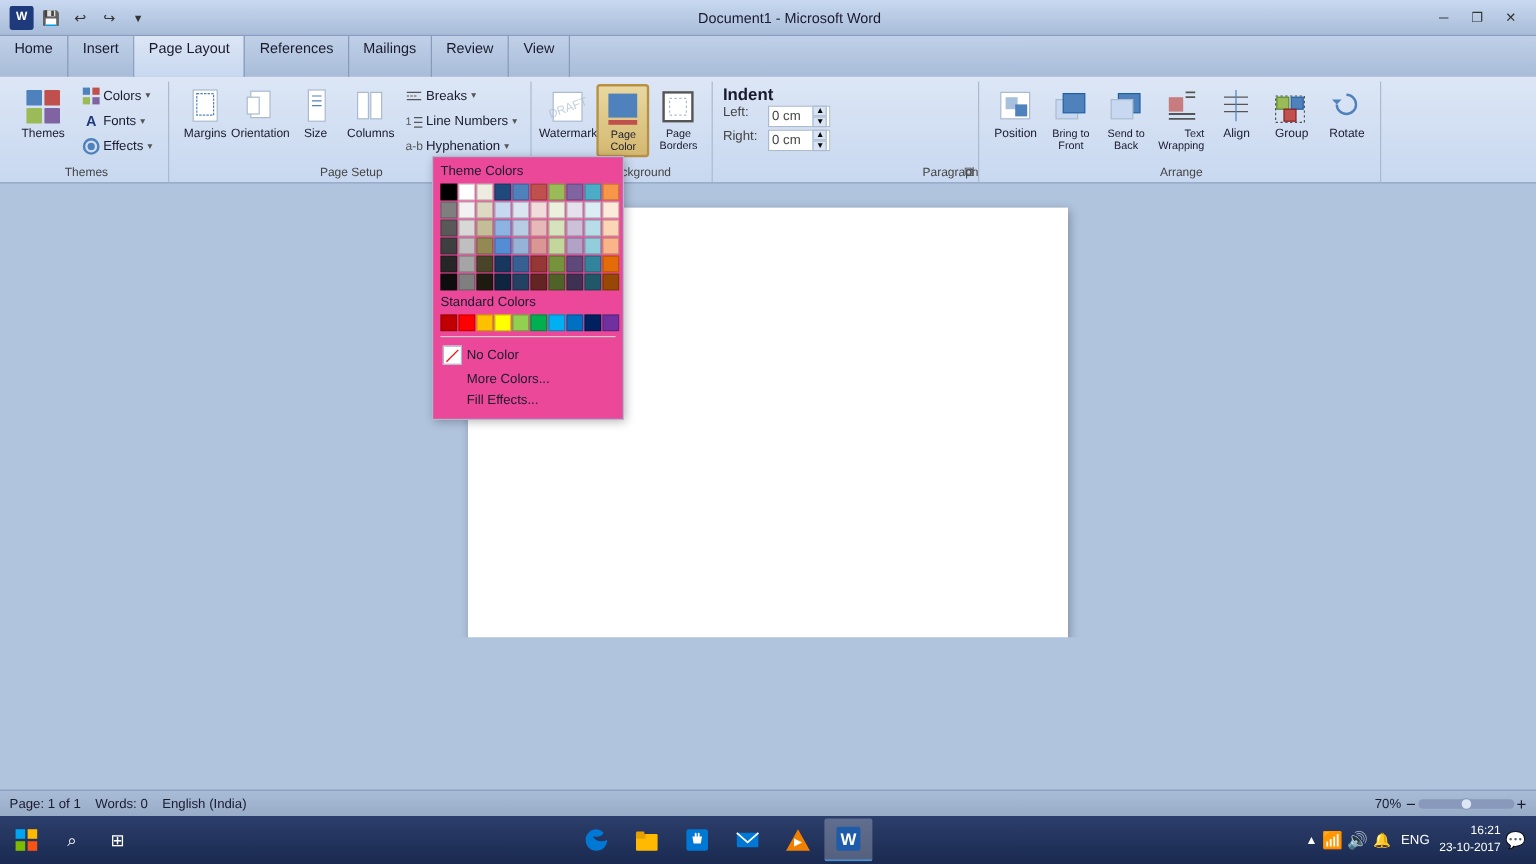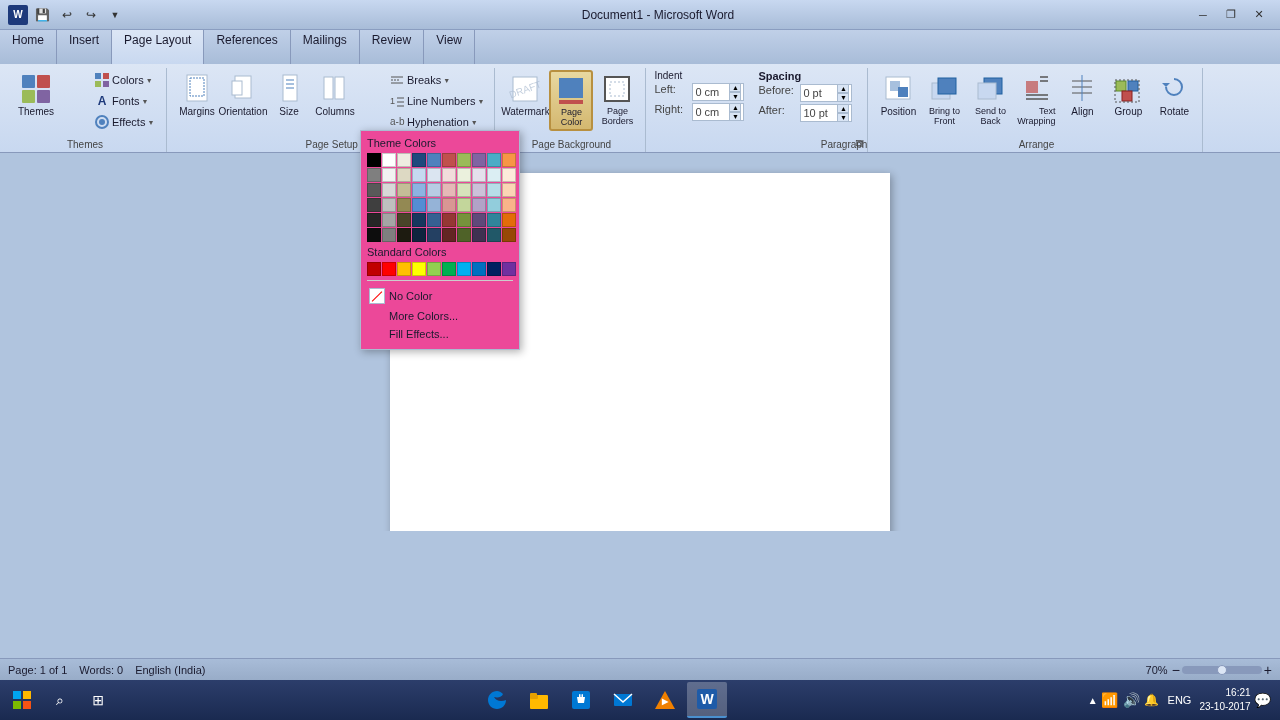--- a/index.html
+++ b/index.html
@@ -36,21 +36,21 @@
 
     
     .rb-large { display: flex; flex-direction: column; align-items: center; width: 44px; cursor: pointer; padding: 2px; border: 1px solid transparent; border-radius: 2px; }
     .rb-large .icon { width: 32px; height: 32px; display: flex; align-items: center; justify-content: center; }
     .rb-large .label { font-size: 10px; text-align: center; color: #1a1a2e; margin-top: 1px; }
 
     .rb-small { display: flex; align-items: center; gap: 2px; cursor: pointer; padding: 1px 3px; border: 1px solid transparent; border-radius: 2px; height: 20px; min-width: 70px; }
     .rb-small .label { font-size: 11px; color: #1a1a2e; }
     .rb-small .icon { width: 16px; height: 16px; display: flex; align-items: center; justify-content: center; }
 
-    .rb-col { display: flex; flex-direction: column; gap: 1px; margin-left: 26px; }
+    .rb-col { display: flex; flex-direction: column; gap: 1px; }
     .indent-col, .spacing-col { display: flex; flex-direction: column; gap: 2px; }
     .indent-col label, .spacing-col label { font-size: 11px; font-weight: 600; color: #1a1a2e; }
     .field-row { display: flex; align-items: flex-start; gap: 2px; font-size: 11px; }
     .field-row span { width: 32px; color: #444; }
     .field-input { width: 52px; height: 18px; border: 1px solid #aabbd0; background: white; display: flex; align-items: center; justify-content: space-between; padding: 0 2px; font-size: 11px; }
     .spinner { display: flex; flex-direction: column; }
     .spin-btn { width: 12px; height: 9px; background: #d8e4f4; border: 1px solid #aabbd0; display: flex; align-items: center; justify-content: center; cursor: pointer; font-size: 7px; line-height: 1; }
 
     
     .page-color-btn { background: linear-gradient(to bottom, #e8d8a0, #d4b870); border: 2px solid #b89040; border-radius: 3px; }
@@ -335,58 +335,35 @@
           </div>
           <div class="label" style="font-size:9px;text-align:center;">Page Borders</div>
         </div>
       </div>
       <div class="ribbon-group-label" style="position:absolute;bottom:2px;left:0;right:0;text-align:center;font-size:10px;color:#444;">Page Background</div>
     </div>
 
     <div class="ribbon-group" style="min-width:220px;">
       <div class="ribbon-group-items">
         <div class="indent-col">
-          <label style="font-size:10px;font-weight:400;color:#1a1a2e;">Indent</label>
+          <label style="font-size:14px;font-weight:700;color:#1a1a2e;">Indent</label>
           <div class="field-row">
             <span style="width:36px;font-size:11px;color:#444;">Left:</span>
             <div class="field-input">
               <span style="font-size:11px;">0 cm</span>
               <div class="spinner">
                 <div class="spin-btn">▲</div>
                 <div class="spin-btn">▼</div>
               </div>
             </div>
           </div>
           <div class="field-row">
             <span style="width:36px;font-size:11px;color:#444;">Right:</span>
             <div class="field-input">
               <span style="font-size:11px;">0 cm</span>
-              <div class="spinner">
-                <div class="spin-btn">▲</div>
-                <div class="spin-btn">▼</div>
-              </div>
-            </div>
-          </div>
-        </div>
-        <div class="spacing-col" style="margin-left:12px;">
-          <label style="font-size:11px;font-weight:600;color:#1a1a2e;">Spacing</label>
-          <div class="field-row">
-            <span style="width:40px;font-size:11px;color:#444;">Before:</span>
-            <div class="field-input">
-              <span style="font-size:11px;">0 pt</span>
-              <div class="spinner">
-                <div class="spin-btn">▲</div>
-                <div class="spin-btn">▼</div>
-              </div>
-            </div>
-          </div>
-          <div class="field-row">
-            <span style="width:40px;font-size:11px;color:#444;">After:</span>
-            <div class="field-input">
-              <span style="font-size:11px;">10 pt</span>
               <div class="spinner">
                 <div class="spin-btn">▲</div>
                 <div class="spin-btn">▼</div>
               </div>
             </div>
           </div>
         </div>
       </div>
       <div class="ribbon-group-label" style="position:absolute;bottom:2px;left:0;right:0;text-align:right;font-size:10px;color:#444;">Paragraph</div>
       <div style="position:absolute;bottom:2px;right:4px;font-size:11px;cursor:pointer;color:#444;">⧉</div>

